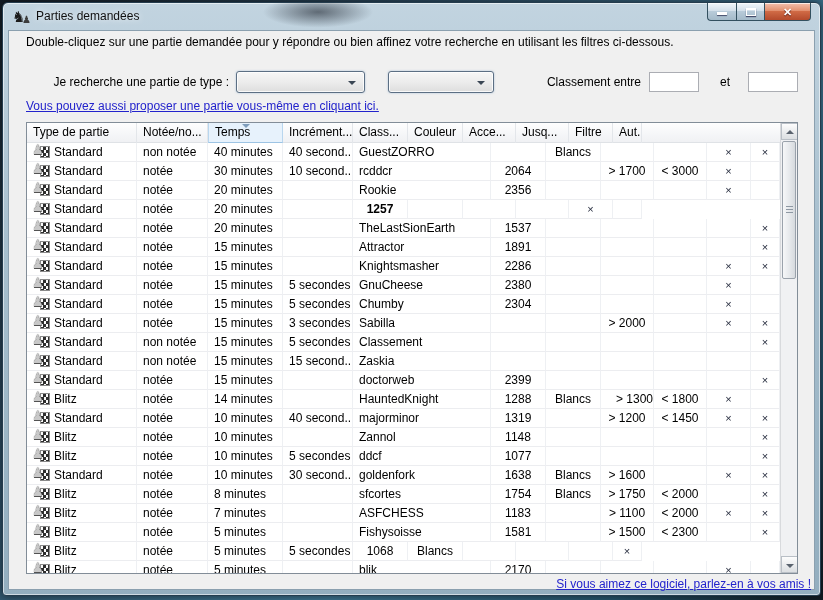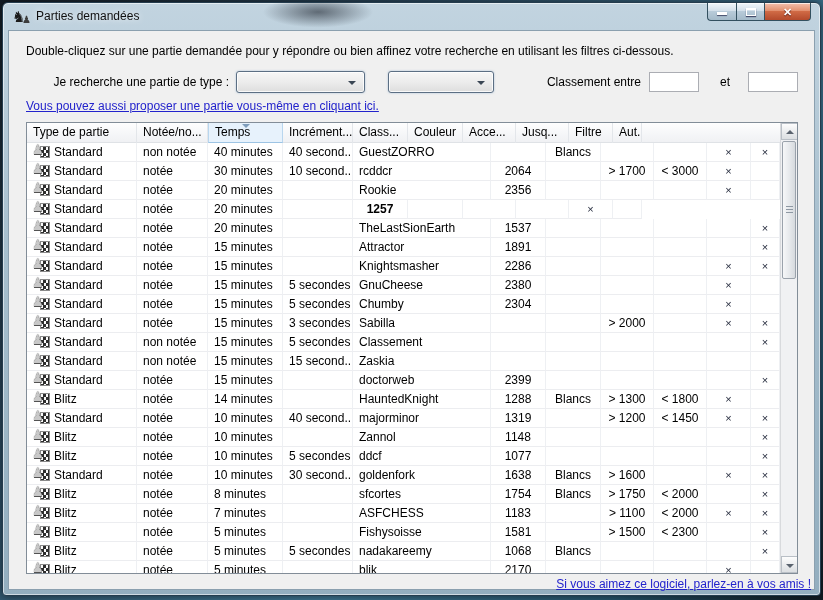--- a/index.html
+++ b/index.html
@@ -27,21 +27,21 @@
   .cap-max { width:28px; border-right:none; }
   .cap-close { width:47px; border-radius:0 0 4px 0;
     background:linear-gradient(#f4c0ad,#e2906f 45%,#d06a45 50%,#b34a2c);
     color:#fff; text-align:center; font-size:11px; font-weight:bold; line-height:18px; text-shadow:0 1px 1px rgba(60,0,0,.8); }
   .glyph-min { position:absolute; left:9px; bottom:5px; width:10px; height:3px; background:#fff; box-shadow:0 1px 1px rgba(0,0,40,.6); }
   .glyph-max { position:absolute; left:9px; top:5px; width:10px; height:8px; border:1px solid #fff; box-shadow:0 1px 1px rgba(0,0,40,.6), inset 0 1px 0 #fff; }
 
   
   .dialog { position:absolute; left:5px; right:5px; top:27px; bottom:5px;
     background:#f0f0f0; border:1px solid #8ba0af; }
-  .intro { position:absolute; left:17px; top:13px; }
+  .intro { position:absolute; left:17px; top:4px; }
 
   .form-label { position:absolute; top:40px; height:22px; line-height:22px; }
   .lbl-type { left:0; width:220px; text-align:right; }
   .lbl-classement { left:520px; width:112px; text-align:right; }
   .lbl-et { left:702px; width:28px; text-align:center; }
 
   .combo { position:absolute; top:40px; height:22px; border:1px solid #5c6f84; border-radius:3px;
     background:linear-gradient(#f7f7f7,#ebebeb 55%,#dddddd); box-shadow:inset 0 0 0 1px rgba(255,255,255,.8), 0 0 2px rgba(90,140,190,.5); cursor:default; }
   .combo-1 { left:227px; width:129px; }
   .combo-2 { left:379px; width:106px; }
@@ -407,21 +407,21 @@
                   <span class="pawn">♟</span>
                 </span>
                 <span>Blitz</span>
               </div>
               <div class="td" style="width: 71px;">notée</div>
               <div class="td" style="width: 75px;">14 minutes</div>
               <div class="td" style="width: 70px;"></div>
               <div class="td" style="width: 138px;">HauntedKnight</div>
               <div class="td center" style="width: 55px;">1288</div>
               <div class="td center" style="width: 55px;">Blancs</div>
-              <div class="td center" style="width: 53px;">&gt; 1300</div>
+              <div class="td center" style="width: 53px; text-align: right;">&gt; 1300</div>
               <div class="td center" style="width: 53px;">&lt; 1800</div>
               <div class="td center c-mark" style="width: 44px;">×</div>
               <div class="td center" style="width: 29px;"></div>
             </div>
             <div class="tr">
               <div class="td type-cell" style="width: 110px;">
                 <span class="picon">
                   <span class="board"></span>
                   <span class="pawn">♟</span>
                 </span>
@@ -556,21 +556,20 @@
               <div class="td type-cell" style="width: 110px;">
                 <span class="picon">
                   <span class="board"></span>
                   <span class="pawn">♟</span>
                 </span>
                 <span>Blitz</span>
               </div>
               <div class="td" style="width: 71px;">notée</div>
               <div class="td" style="width: 75px;">5 minutes</div>
               <div class="td" style="width: 70px;">5 secondes</div>
-              <div class="td" style="width: 138px;">nadakareemy</div>
               <div class="td center" style="width: 55px;">1068</div>
               <div class="td center" style="width: 55px;">Blancs</div>
               <div class="td center" style="width: 53px;"></div>
               <div class="td center" style="width: 53px;"></div>
               <div class="td center" style="width: 44px;"></div>
               <div class="td center c-mark" style="width: 29px;">×</div>
             </div>
             <div class="tr">
               <div class="td type-cell" style="width: 110px;">
                 <span class="picon">

